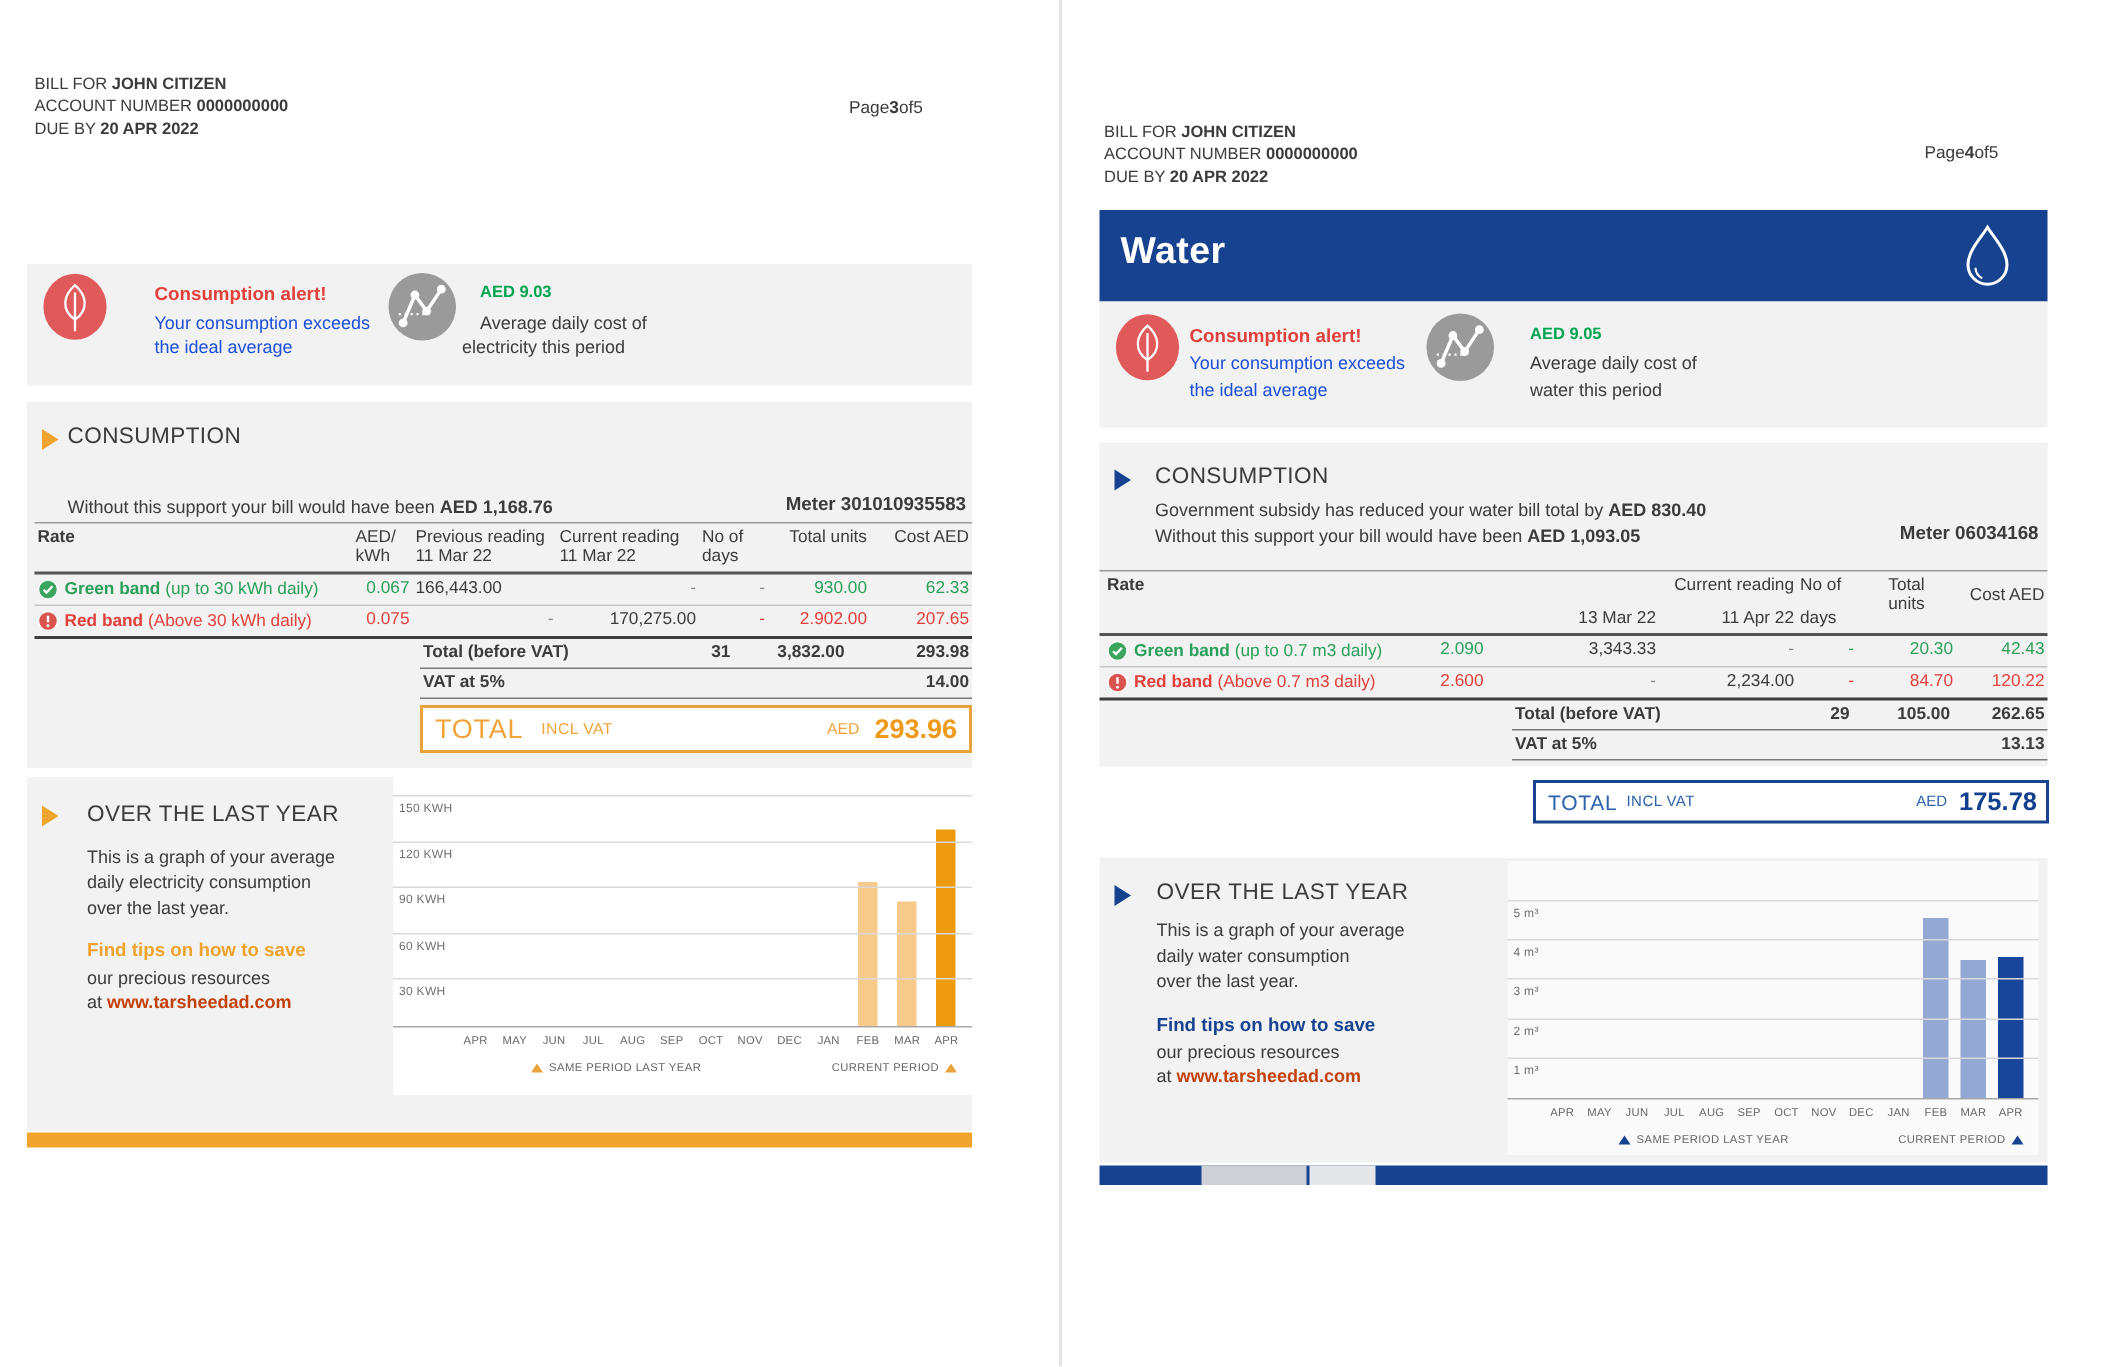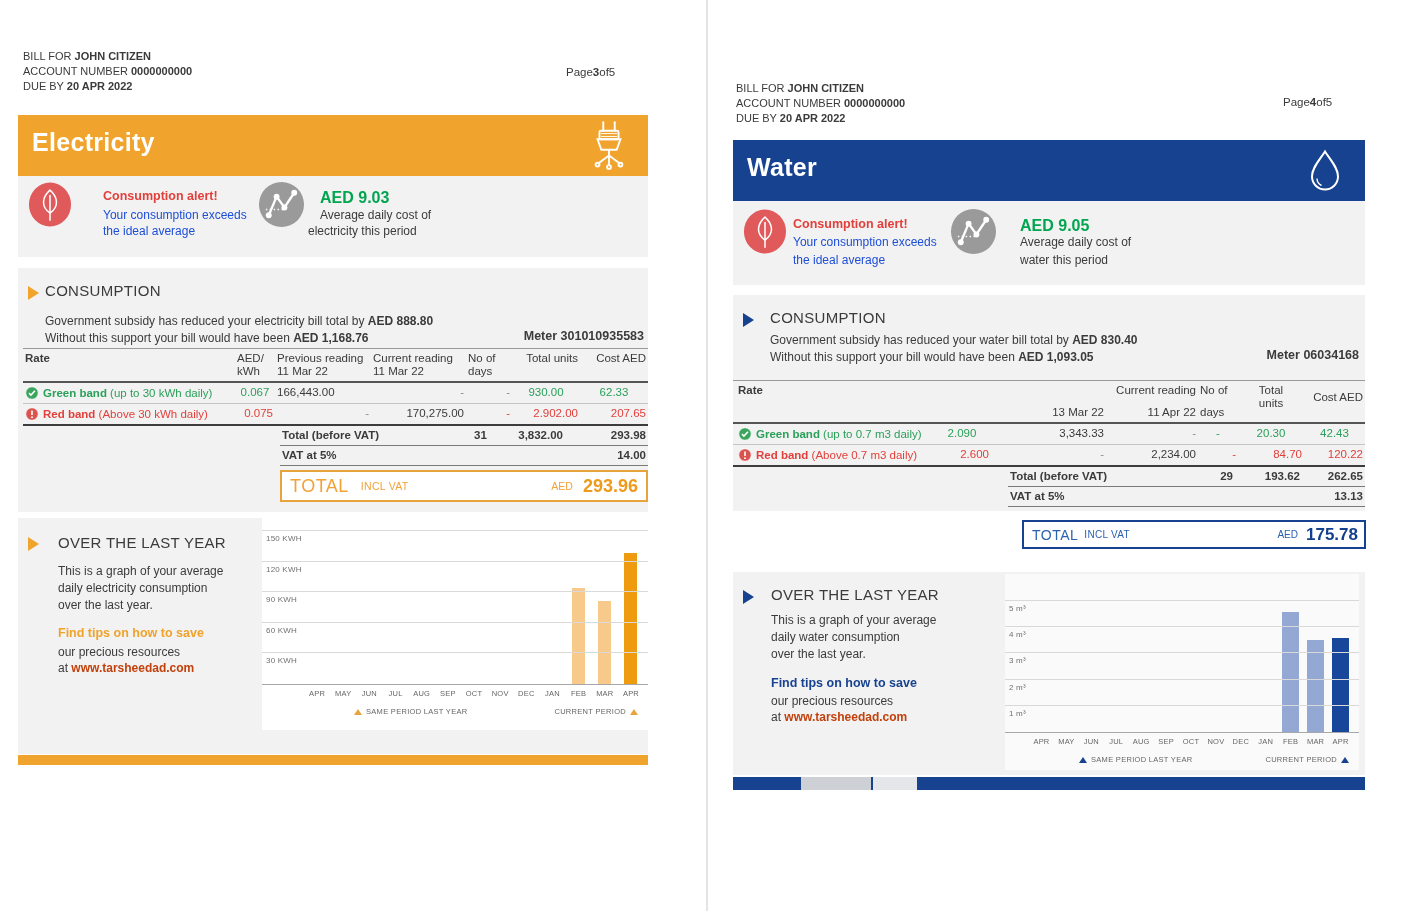--- a/index.html
+++ b/index.html
@@ -12,35 +12,35 @@
   .page-ind{font-size:11.5px;display:flex;gap:0;align-items:baseline;}
   .band{height:61px;}
   .band-title{position:absolute;left:14px;top:13px;font-size:25px;font-weight:bold;color:#fff;letter-spacing:.3px;}
   .graybox{background:#F2F2F2;}
   .tri{width:0;height:0;border-style:solid;border-width:7px 0 7px 11px;border-color:transparent transparent transparent #F0A42D;}
   .tri.blue{border-color:transparent transparent transparent #17428F;}
   .sec-title{font-size:15px;letter-spacing:.3px;color:#3b3b3b;}
   .txt12{font-size:12px;}
   .red-t{color:#1d4ed8;}
   .alert-title{font-size:12.5px;font-weight:bold;color:#E2403C;}
-  .avg-title{font-size:16px;font-weight:bold;color:#00A550;}
+  .avg-title{font-size:11px;font-weight:bold;color:#00A550;}
   .meter{font-size:12.5px;font-weight:bold;}
   
   .egrid{display:grid;grid-template-columns:212px 40px 96px 95px 46px 68px 68px;}
   .wgrid{display:grid;grid-template-columns:200px 58px 115px 92px 40px 66px 61px;}
   .esub{display:grid;grid-template-columns:178px 45px 62px 83px;width:368px;margin-left:257px;}
   .wsub{display:grid;grid-template-columns:187px 40px 67px 63px;width:357px;margin-left:275px;}
   .cell{font-size:11.5px;padding:3px 2px;line-height:13px;}
   .num{text-align:right;}
   .ctr{text-align:center;}
   .hdr{border-top:1px solid #9a9a9a;border-bottom:2px solid #555;}
   .row-sep{border-bottom:1px solid #c5c5c5;}
   .row-thick{border-bottom:2px solid #3d3d3d;}
   .sub-sep{border-bottom:1px solid #7a7a7a;}
-  .green{color:#2BA05A;text-align:center;}
+  .green{color:#2BA05A;}
   .red{color:#E2403C;}
   .gray-dash{color:#8a8a8a;}
   .bandname{font-weight:bold;}
   .rate-cell{display:flex;align-items:center;gap:4px;}
   .totalbox{display:flex;align-items:center;background:#fff;}
   .totalbox.orange{border:2px solid #E8A33D;}
   .totalbox.blue{border:2px solid #17428F;}
   .tb-word{font-size:18px;color:#F2A338;margin-left:8px;letter-spacing:.5px;}
   .tb-incl{font-size:10.5px;color:#F2A338;margin-left:12px;letter-spacing:.3px;}
   .tb-aed{font-size:10.5px;color:#F2A338;margin-left:auto;}
@@ -83,40 +83,20 @@
     <div><span>ACCOUNT NUMBER</span> <span class="b">0000000000</span></div>
     <div><span>DUE BY</span> <span class="b">20 APR 2022</span></div>
   </div>
   <div class="abs page-ind" style="left:566px;top:66px;">
     <span>Page</span>
       <span class="b">3</span>
       <span>of</span>
       <span>5</span>
   </div>
 
-  <div class="abs band" style="left:18px;top:115px;width:630px;background:#F0A42D;">
-    <div class="band-title">Electricity</div>
-    <svg class="abs" style="right:18px;top:5px;" width="42" height="52" viewBox="0 0 44 54">
-      <g stroke="#fff" fill="none" stroke-width="2" stroke-linecap="round">
-        <line x1="16" y1="2" x2="16" y2="11"></line>
-          <line x1="28" y1="2" x2="28" y2="11"></line>
-        <rect x="12" y="11" width="20" height="9" rx="1.5"></rect>
-        <line x1="14" y1="14" x2="30" y2="14" stroke-width="1"></line>
-          <line x1="14" y1="17" x2="30" y2="17" stroke-width="1"></line>
-        <path d="M10 20 h24 l-4 11 h-16 z"></path>
-        <line x1="22" y1="31" x2="22" y2="37"></line>
-        <line x1="22" y1="37" x2="11" y2="45"></line>
-          <line x1="22" y1="37" x2="22" y2="47"></line>
-          <line x1="22" y1="37" x2="33" y2="45"></line>
-        <circle cx="10" cy="46.5" r="2"></circle>
-          <circle cx="22" cy="49" r="2"></circle>
-          <circle cx="34" cy="46.5" r="2"></circle>
-      </g>
-    </svg>
-  </div>
 
   <div class="abs graybox" style="left:18px;top:176px;width:630px;height:81px;">
     <svg class="abs" style="left:10px;top:5px;" width="44" height="47" viewBox="0 0 46 48">
       <ellipse cx="23" cy="24" rx="22" ry="23" fill="#E0595B"></ellipse>
       <path d="M23 9 C15 16 13 26 23 33 C33 26 31 16 23 9z" fill="none" stroke="#fff" stroke-width="1.6"></path>
       <line x1="23" y1="14" x2="23" y2="41" stroke="#fff" stroke-width="1.6"></line>
     </svg>
     <div class="abs alert-title" style="left:85px;top:13px;">Consumption alert!</div>
     <div class="abs txt12 red-t" style="left:85px;top:32px;">Your consumption exceeds</div>
     <div class="abs txt12 red-t" style="left:85px;top:48px;">the ideal average</div>
@@ -130,21 +110,20 @@
         <circle cx="37" cy="12" r="3" fill="#fff"></circle>
     </svg>
     <div class="abs avg-title" style="left:302px;top:13px;">AED 9.03</div>
     <div class="abs txt12" style="left:302px;top:32px;">Average daily cost of</div>
     <div class="abs txt12" style="left:290px;top:48px;">electricity this period</div>
   </div>
 
   <div class="abs graybox" style="left:18px;top:268px;width:630px;height:244px;">
     <div class="abs tri" style="left:10px;top:18px;"></div>
     <div class="abs sec-title" style="left:27px;top:14px;">CONSUMPTION</div>
-    <div class="abs txt12" style="left:27px;top:46px;"><span>Government subsidy has reduced your electricity bill total by</span> <span class="b">AED 888.80</span></div>
     <div class="abs txt12" style="left:27px;top:63px;"><span>Without this support your bill would have been</span> <span class="b">AED 1,168.76</span></div>
     <div class="abs meter" style="right:4px;top:61px;">Meter 301010935583</div>
 
     <div class="abs" style="left:5px;top:80px;width:625px;">
       <div class="egrid hdr">
         <div class="cell b">Rate</div>
         <div class="cell">
             <div>AED/</div>
             <div>kWh</div>
           </div>
@@ -382,21 +361,21 @@
         <div class="cell num red">2.600</div>
         <div class="cell num gray-dash">-</div>
         <div class="cell num">2,234.00</div>
         <div class="cell num red">-</div>
         <div class="cell num red">84.70</div>
         <div class="cell num red">120.22</div>
       </div>
       <div class="wsub sub-sep">
         <div class="cell b">Total (before VAT)</div>
         <div class="cell b num">29</div>
-        <div class="cell b num">193.62</div>
+        <div class="cell b num">105.00</div>
         <div class="cell b num">262.65</div>
       </div>
       <div class="wsub sub-sep">
         <div class="cell b" style="grid-column:1/4;">VAT at 5%</div>
         <div class="cell b num">13.13</div>
       </div>
     </div>
   </div>
 
   <div class="abs totalbox blue" style="left:1022px;top:520px;width:340px;height:25px;">

